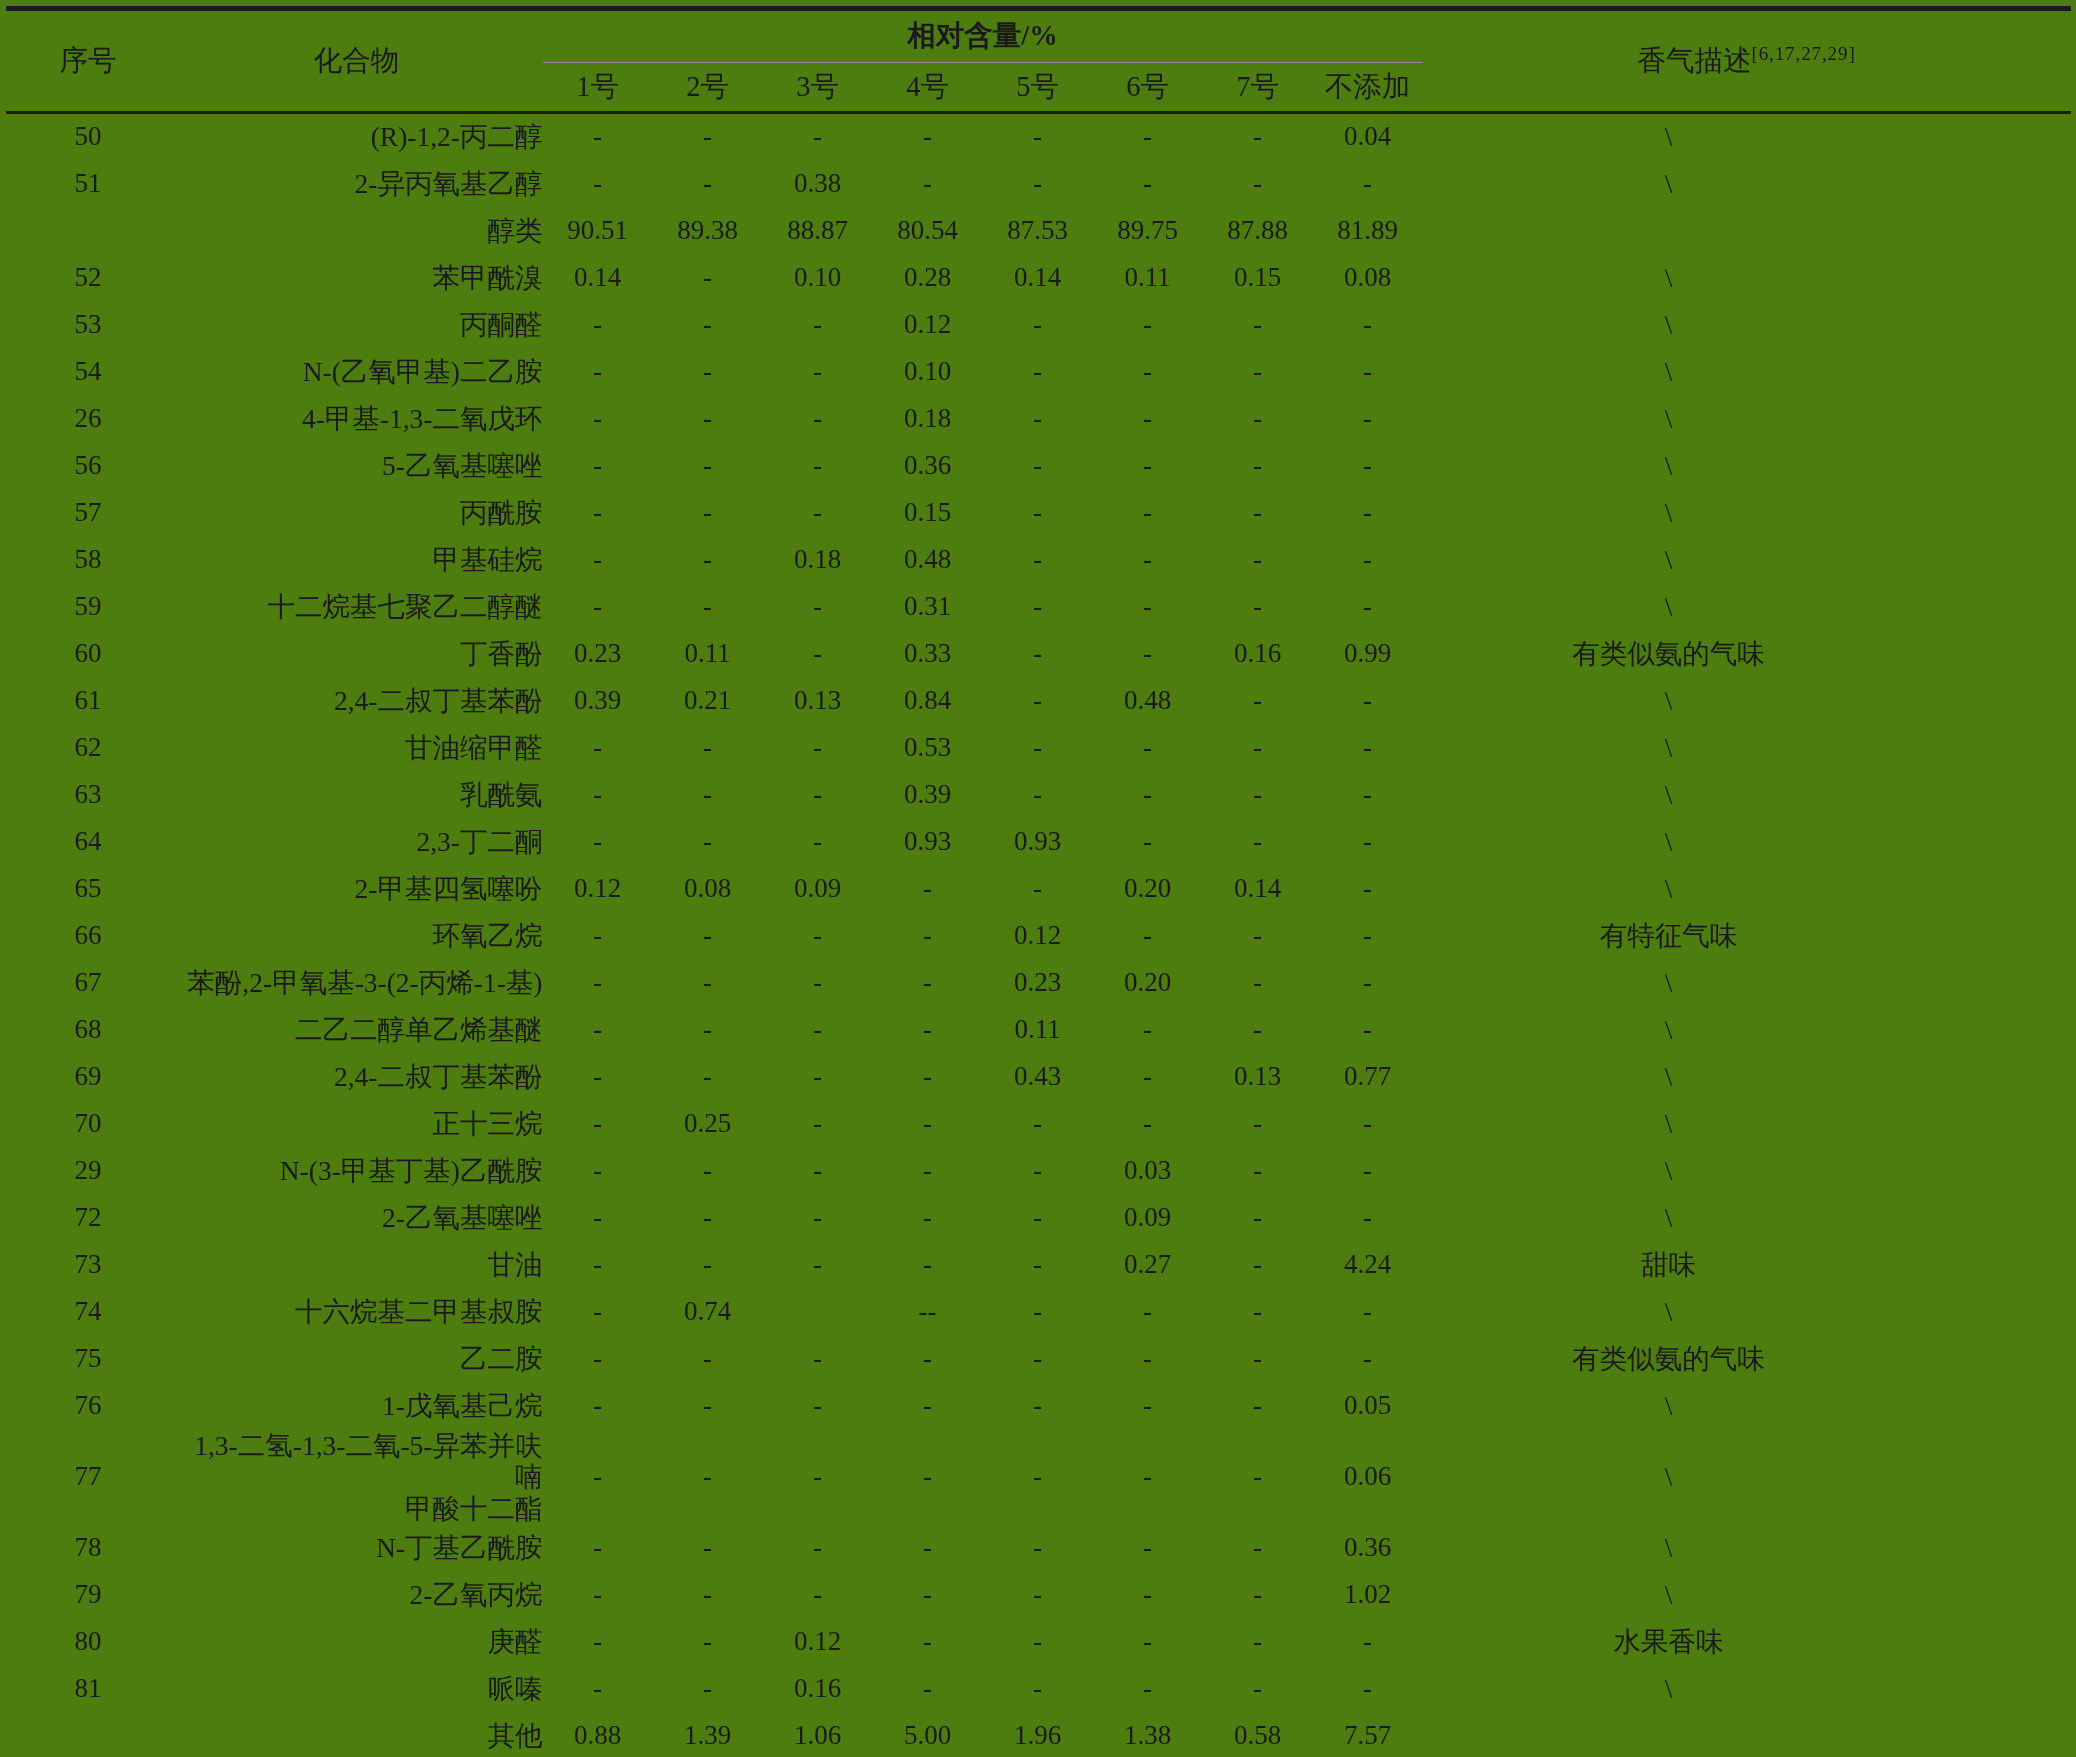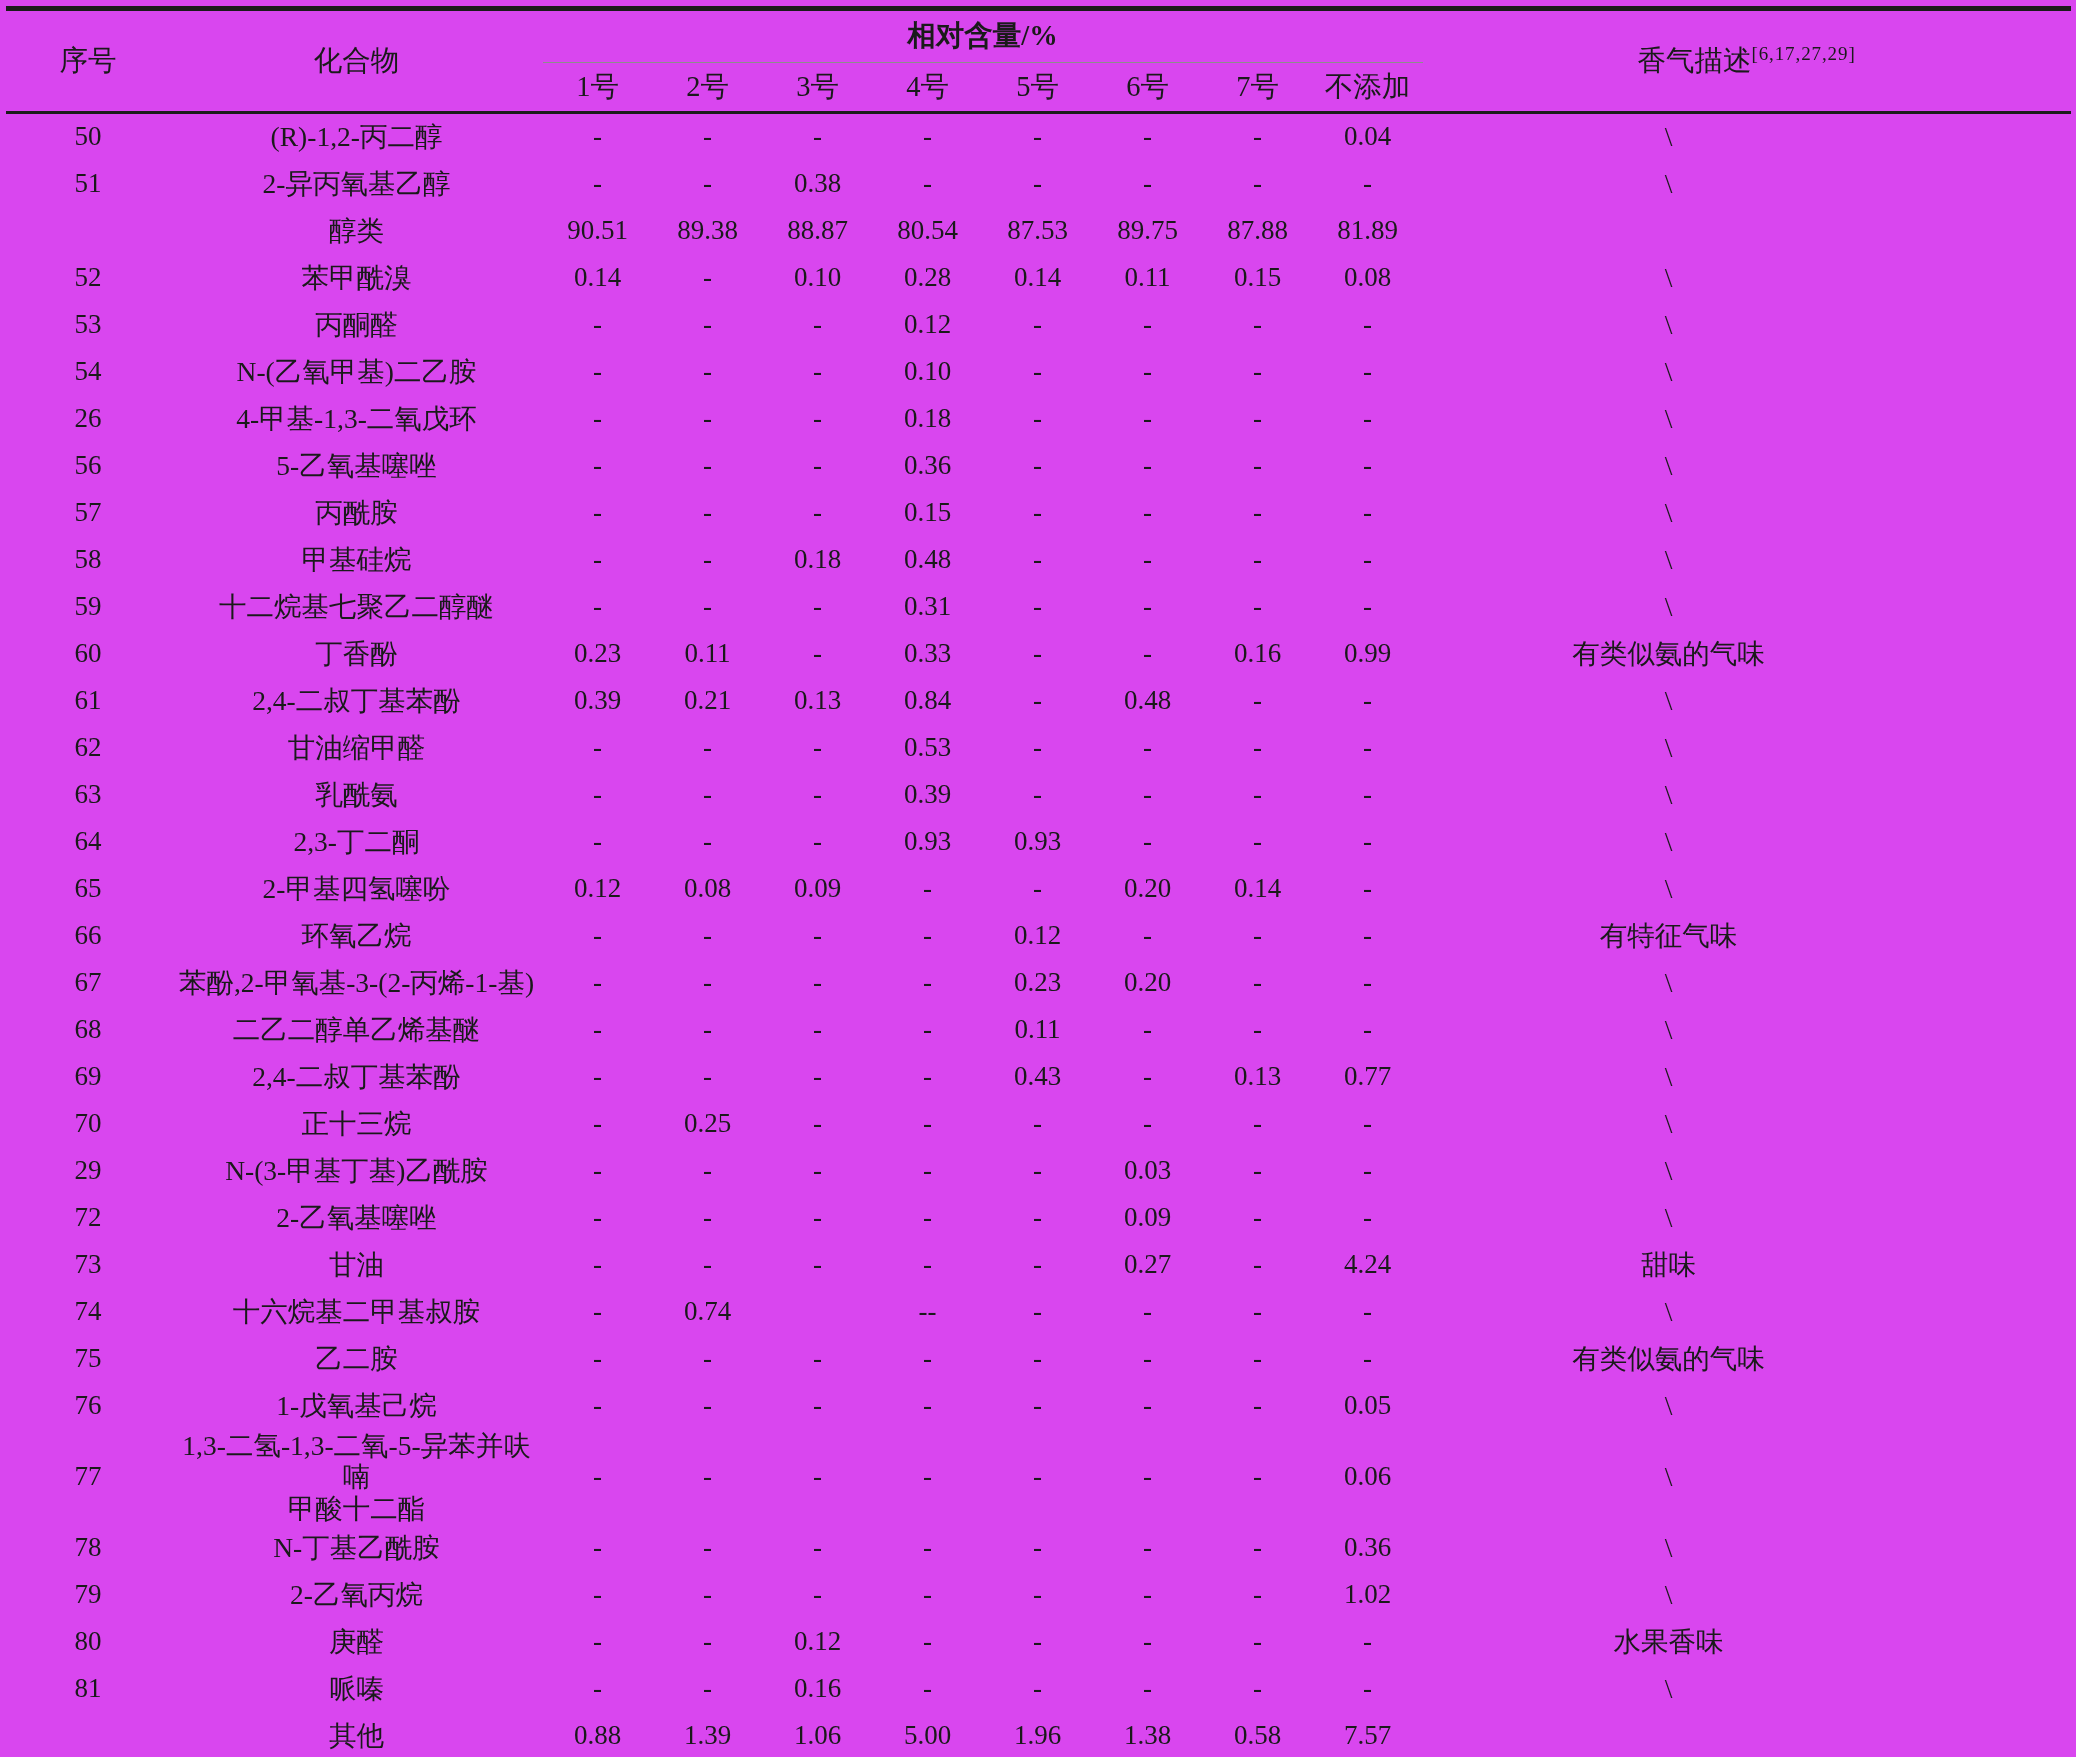--- a/index.html
+++ b/index.html
@@ -4,21 +4,21 @@
 <style>
   html, body {
     margin: 0;
     padding: 0;
     background: #ffffff;
   }
   .page {
     position: relative;
     width: 2076px;
     height: 1758px;
-    background: #d946ef;
+    background: #4d7c0f;
     color: #1a1a1a;
     font-family: "Liberation Serif", "DejaVu Serif", serif;
     overflow: hidden;
   }
   table.compound-table {
     border-collapse: collapse;
     table-layout: fixed;
     width: 2065px;
     margin: 5.5px auto 0 auto;
     border-top: 5.5px solid #1b1b1b;
@@ -54,20 +54,21 @@
     vertical-align: super;
     letter-spacing: 0.9px;
   }
   tbody td {
     font-size: 27.5px;
     height: 47px;
     line-height: 1.15;
   }
   tbody td.col-compound {
     white-space: pre-line;
+    text-align: right;
   }
   tbody td.col-aroma {
     padding-right: 156px;
   }
   tbody td.col-serial {
     font-size: 27px;
     margin-top: 43px;
   }
   tbody td.col-value {
     font-size: 27px;

